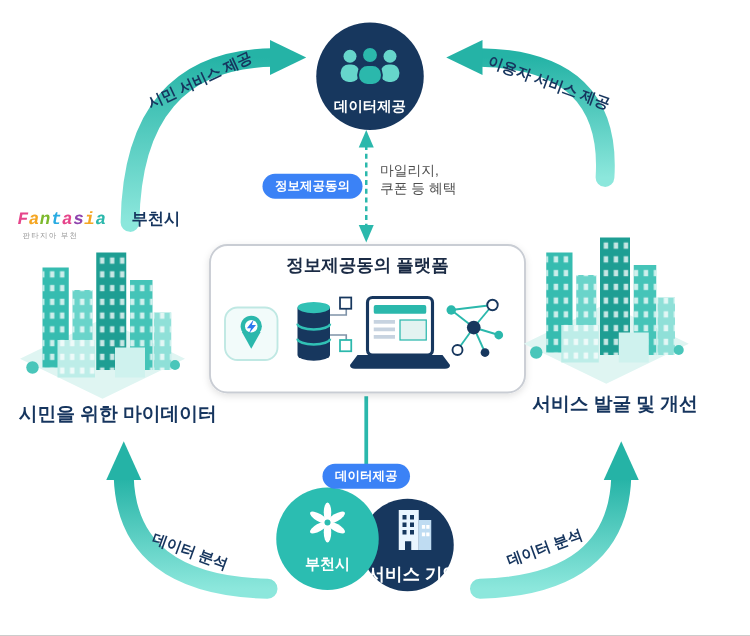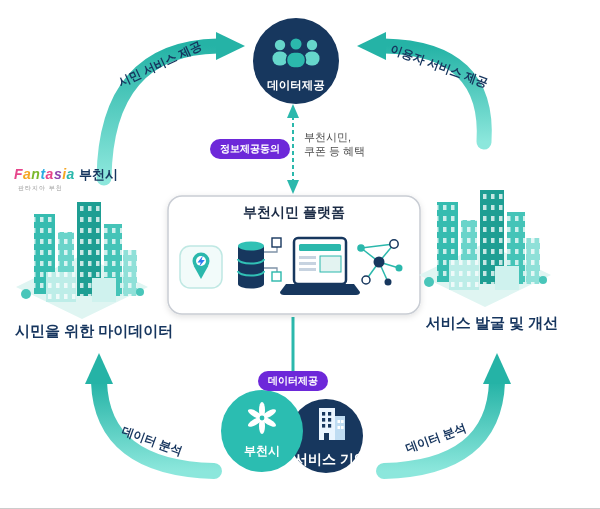--- a/index.html
+++ b/index.html
@@ -3,25 +3,25 @@
 <meta charset="utf-8">
 <style>
   html,body{margin:0;padding:0;background:#ffffff;}
   .stage{
     position:relative;width:600px;height:509px;overflow:hidden;background:#ffffff;
     font-family:"Liberation Sans", sans-serif;
   }
   .stage svg{position:absolute;left:0;top:0;}
   .lbl{position:absolute;font-weight:700;color:#16355E;font-size:12px;white-space:nowrap;text-align:center;}
   .caption{position:absolute;font-weight:700;color:#16355E;font-size:15px;white-space:nowrap;text-align:center;}
-  .pill{position:absolute;background:#6d28d9;color:#ffffff;font-size:10px;font-weight:600;
+  .pill{position:absolute;background:#3b82f6;color:#ffffff;font-size:10px;font-weight:600;
         padding:3px 10px;border-radius:11px;white-space:nowrap;text-align:center;}
   .circle-text{position:absolute;color:#ffffff;font-weight:700;text-align:center;}
   .note{position:absolute;color:#4d4d4d;font-size:11px;line-height:14px;white-space:pre-line;}
-  .logo-row{position:absolute;left:14px;top:166px;display:flex;align-items:baseline;gap:4px;}
+  .logo-row{position:absolute;left:14px;top:166px;display:flex;align-items:baseline;gap:20px;font-family:Liberation Mono, monospace;}
   .fantasia{font-size:14px;font-weight:700;font-style:italic;letter-spacing:0.5px;}
   .logo-city{font-size:13px;font-weight:700;color:#16355E;}
   .slogan{position:absolute;left:18px;top:184px;font-size:6px;color:#999999;letter-spacing:1px;}
   .bottom-rule{position:absolute;left:0;bottom:0;width:600px;height:1px;background:#cccccc;}
 </style>
 </head>
 <body>
 
 <div class="stage">
 
@@ -187,26 +187,26 @@
       </g>
     </g>
   </svg>
 
   <div class="lbl" style="left:100px;top:56px;width:120px;transform:rotate(-25deg);">시민 서비스 제공</div>
 
   <div class="lbl" style="left:377px;top:58px;width:124px;transform:rotate(20deg);">이용자 서비스 제공</div>
 
   <div class="pill" style="left:210px;top:139px;">정보제공동의</div>
 
-  <div class="note" style="left:304px;top:130px;">부천시민,
+  <div class="note" style="left:304px;top:130px;">마일리지,
 쿠폰 등 혜택</div>
 
   <div class="circle-text" style="left:256px;top:78px;width:80px;font-size:11.5px;">데이터제공</div>
 
-  <div class="lbl" style="left:168px;top:204px;width:252px;font-size:14px;color:#1B2B45;">부천시민 플랫폼</div>
+  <div class="lbl" style="left:168px;top:204px;width:252px;font-size:14px;color:#1B2B45;">정보제공동의 플랫폼</div>
 
   <div class="logo-row">
     <span class="fantasia"><span style="color: rgb(230, 69, 139);">F</span><span style="color: rgb(245, 166, 35);">a</span><span style="color: rgb(124, 185, 44);">n</span><span style="color: rgb(41, 171, 226);">t</span><span style="color: rgb(230, 69, 139);">a</span><span style="color: rgb(142, 68, 173);">s</span><span style="color: rgb(245, 166, 35);">i</span><span style="color: rgb(43, 184, 172);">a</span></span>
     <span class="logo-city">부천시</span>
   </div>
   <div class="slogan">판타지아 부천</div>
 
   <div class="caption" style="left:15px;top:322px;width:150px;">시민을 위한 마이데이터</div>
 
 

